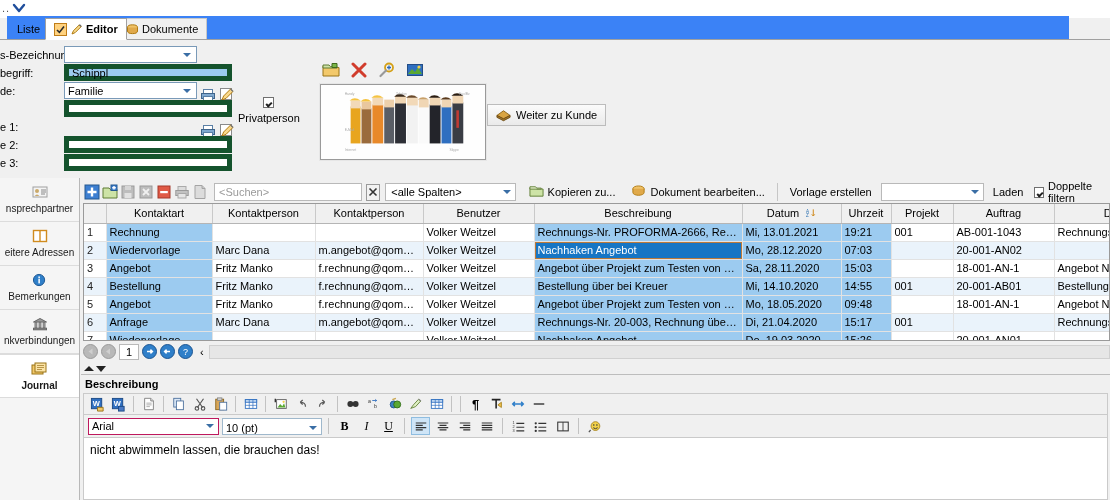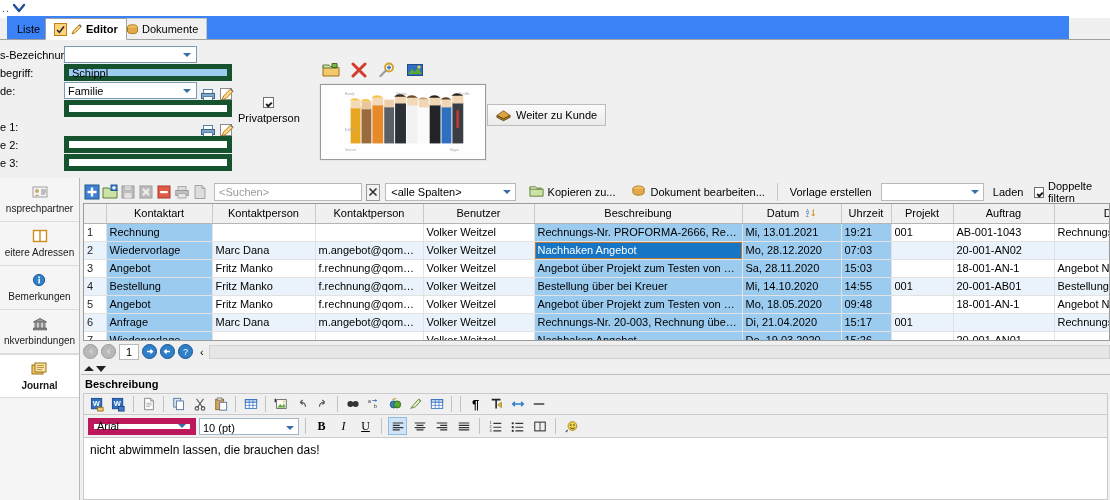--- a/index.html
+++ b/index.html
@@ -224,21 +224,21 @@
     position: absolute; left: 2px; top: 18px; width: 1025px; height: 22px;
     background: #f0f0f0; border: 1px solid #cacaca;
     display: flex; align-items: center; gap: 2px; padding-left: 4px;
   }
   .rt-toolbar2 {
     position: absolute; left: 2px; top: 40px; width: 1025px; height: 23px;
     background: #f0f0f0; border: 1px solid #cacaca; border-top: none;
     display: flex; align-items: center; gap: 3px; padding-left: 4px;
   }
   .font-combo {
-    width: 108px; height: 17px; border: 6px solid #be185d; background: #fff;
+    width: 131px; height: 17px; border: 1px solid #be185d; background: #fff;
     display: flex; align-items: center; justify-content: space-between;
     padding: 0 2px 0 3px; font-size: 11px;
   }
   .size-combo {
     width: 100px; height: 17px; border: 1px solid #9fb8cc; background: #fff;
     display: flex; align-items: center; justify-content: space-between;
     padding: 3px 2px 0 3px; font-size: 11px;
   }
   .fbtn {
     width: 19px; height: 18px; display: inline-flex; align-items: center; justify-content: center;

